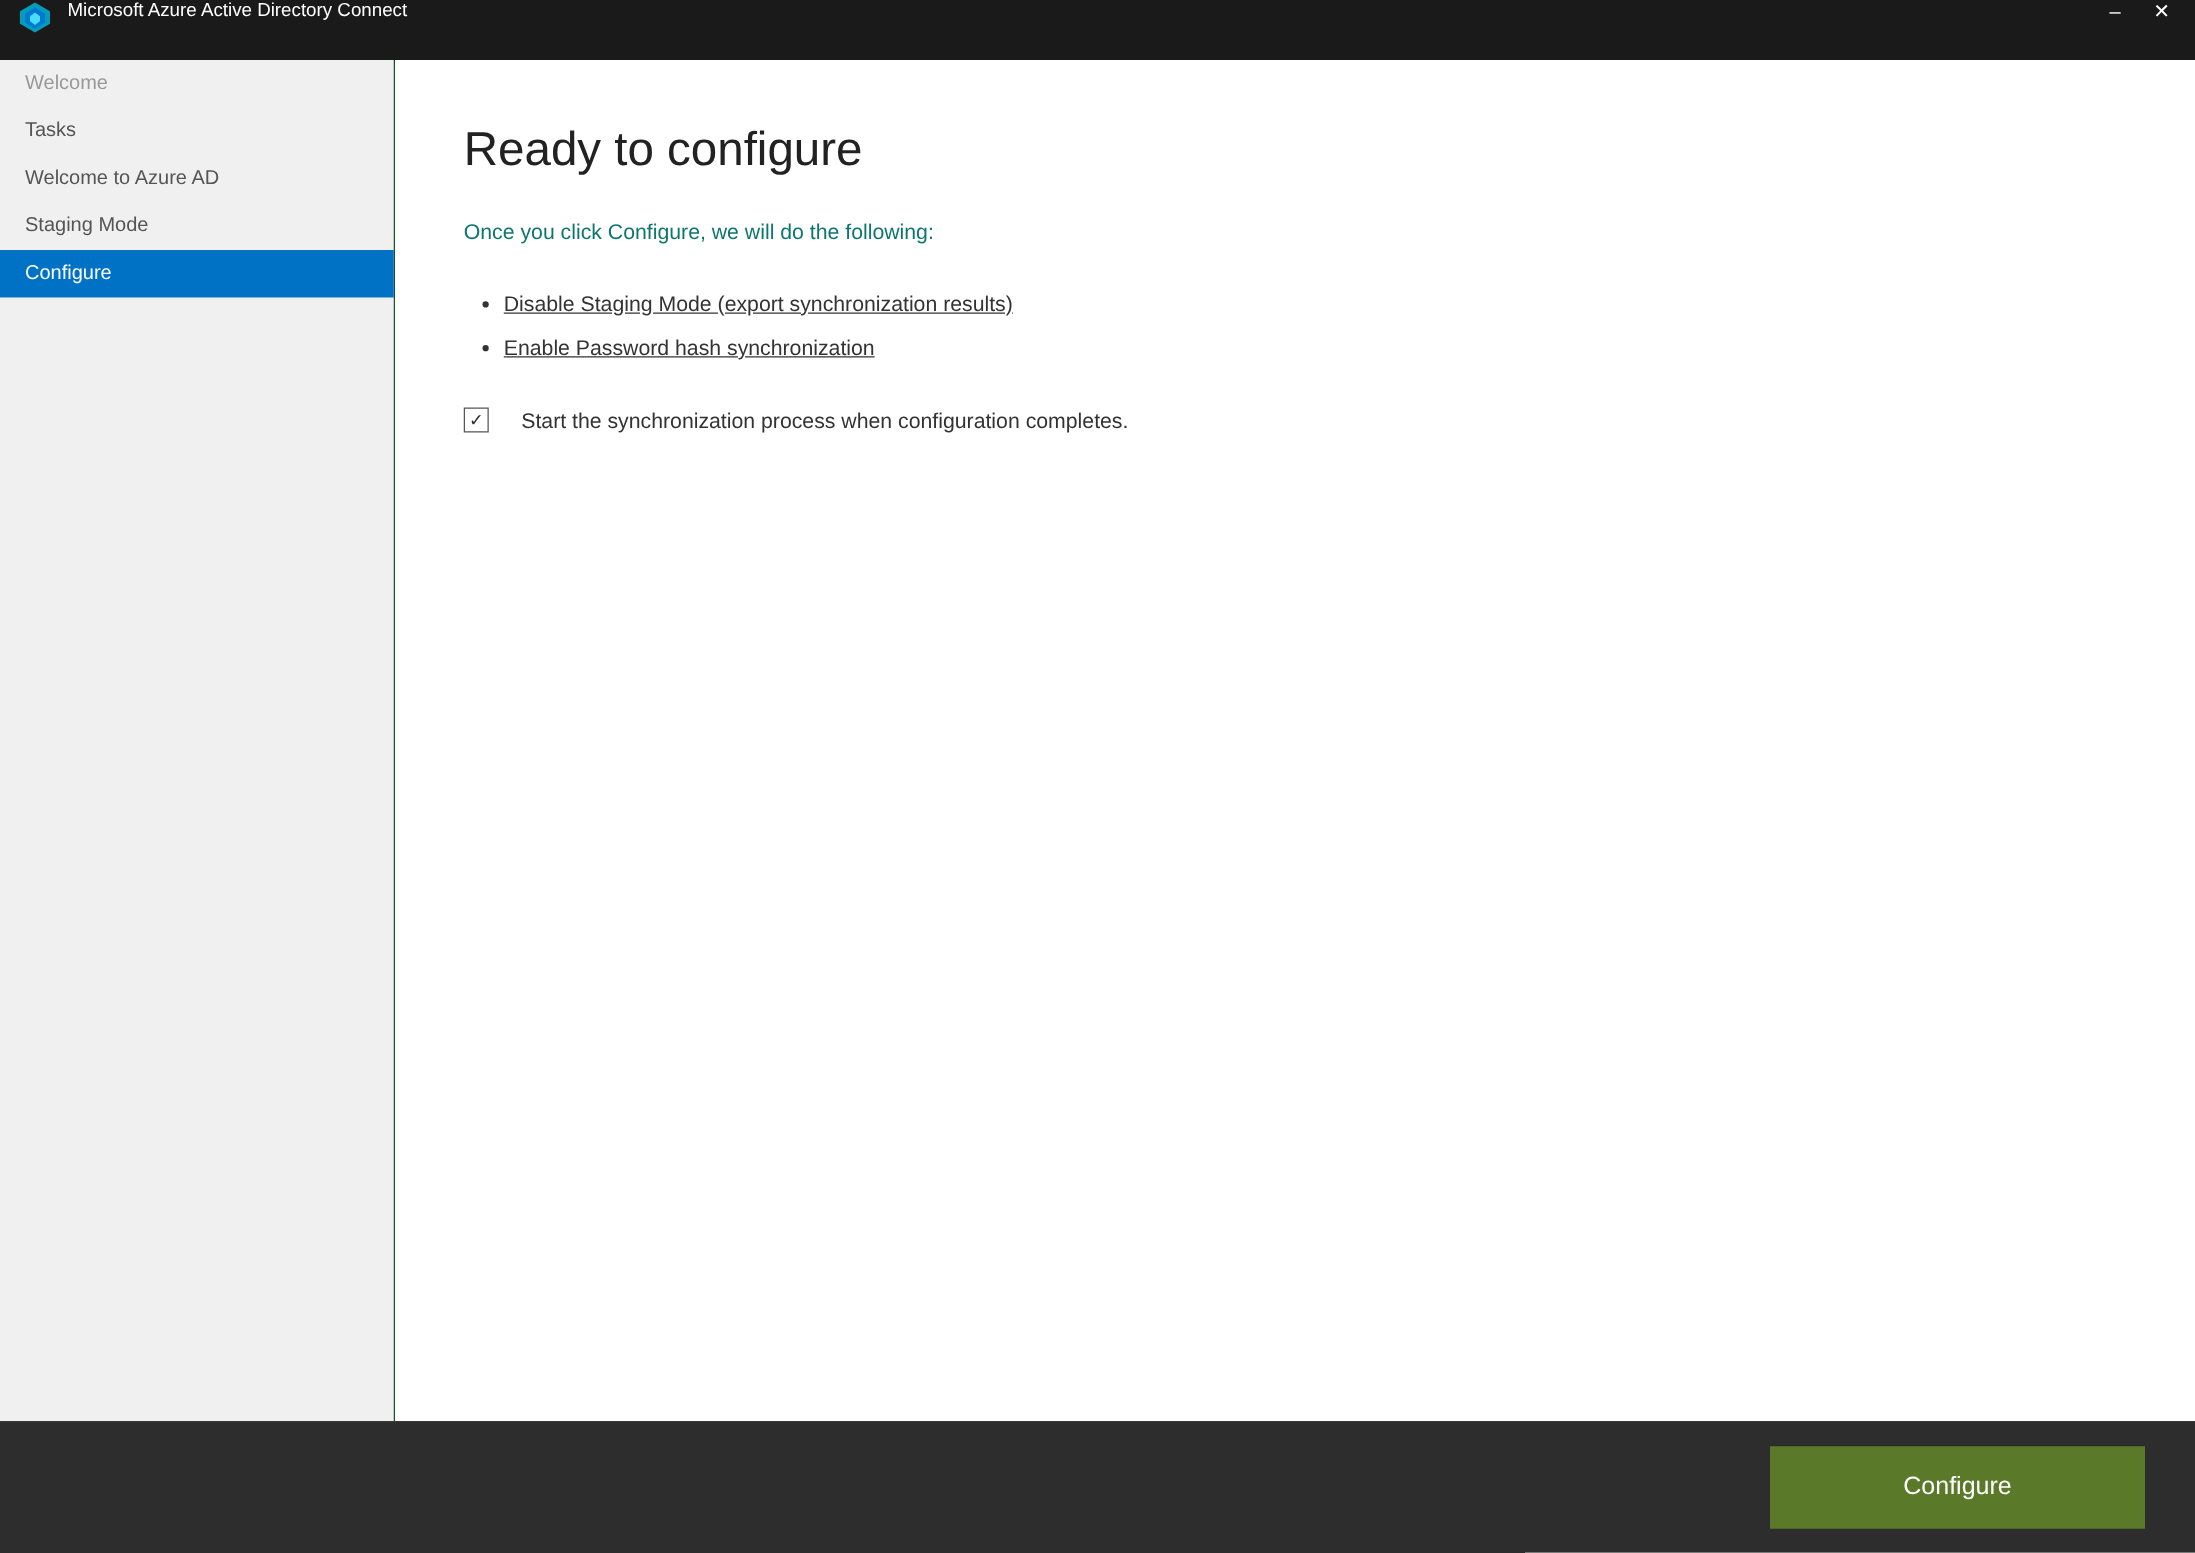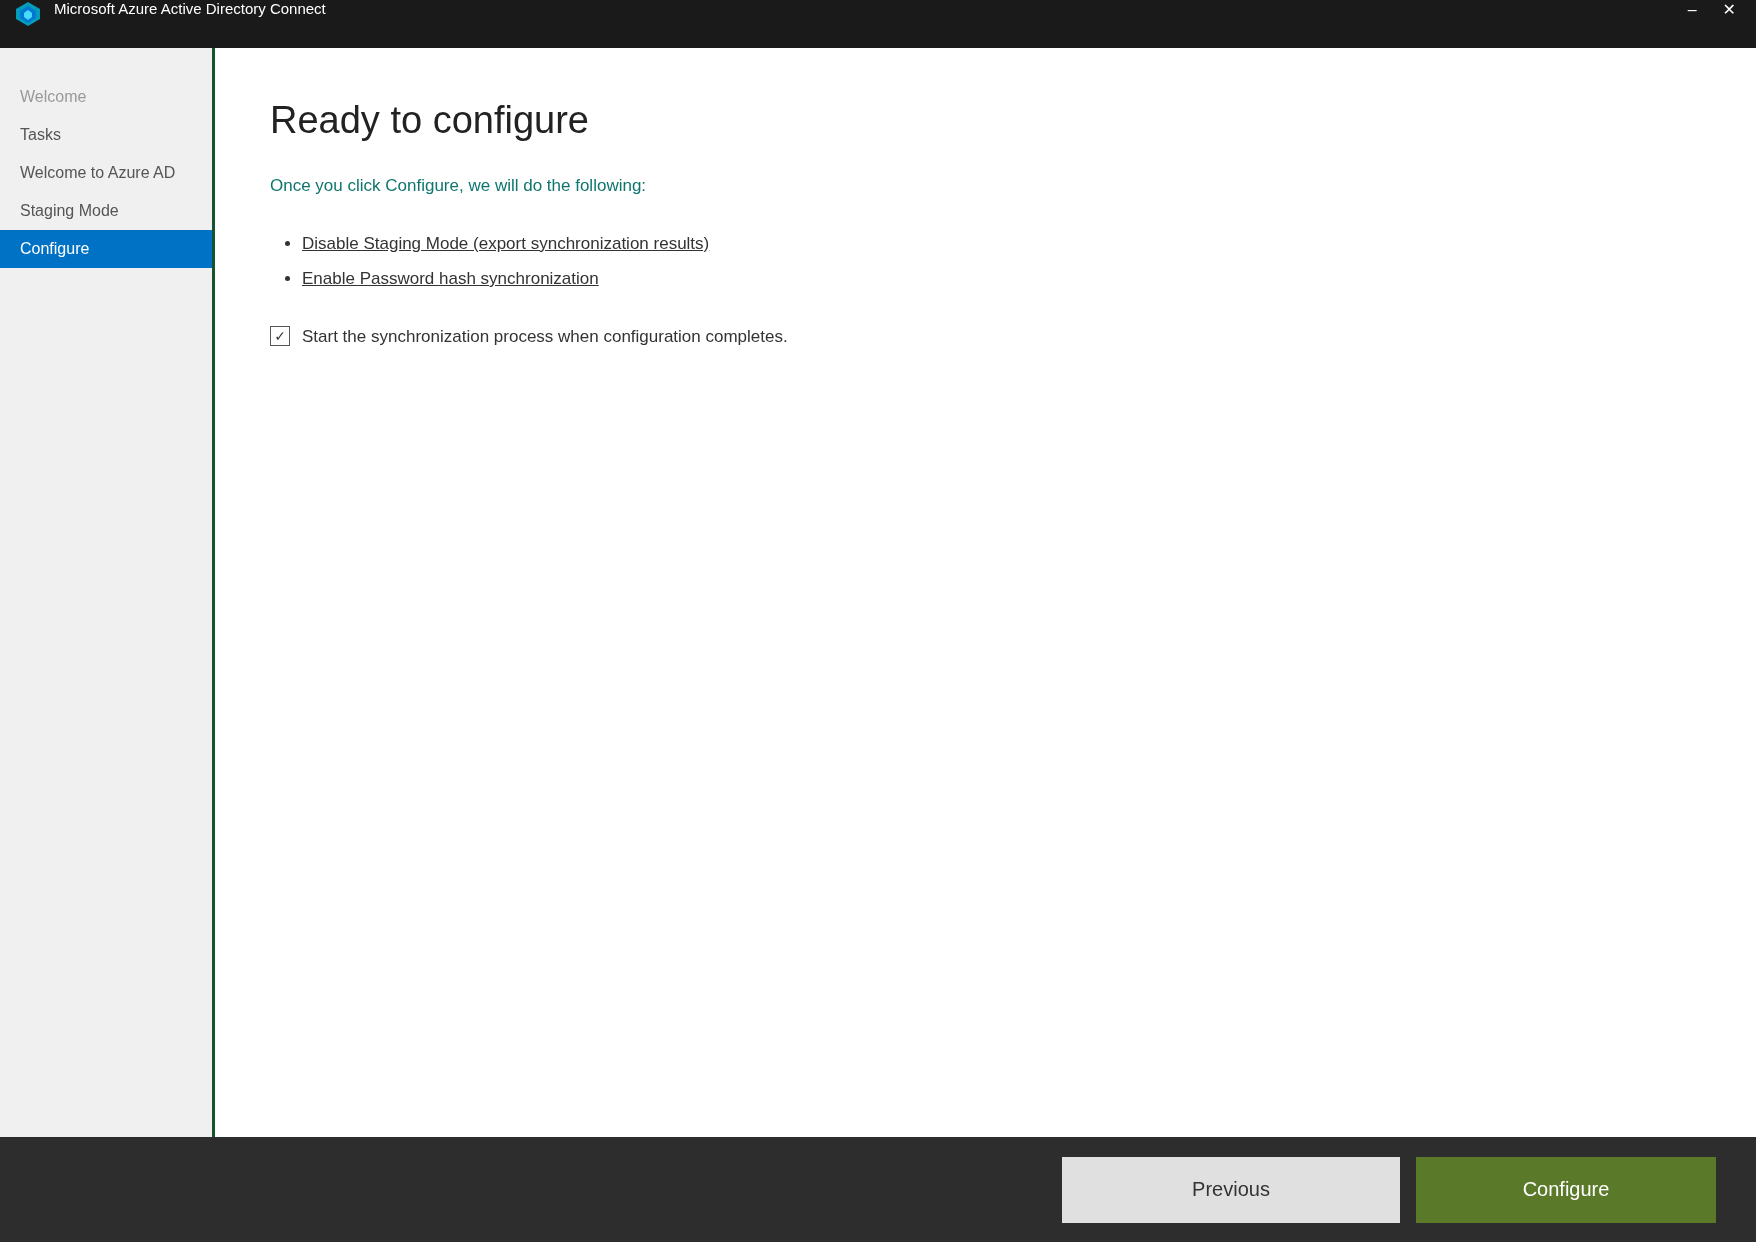--- a/index.html
+++ b/index.html
@@ -67,25 +67,24 @@
     .main-content {
       flex: 1;
       display: flex;
       flex-direction: row;
       background: #f0f0f0;
       overflow: hidden;
     }
 
     
     .sidebar {
-      width: 215px;
+      width: 316px;
       background: #f0f0f0;
-      padding-top: 30px;
-      flex-shrink: 0;
-      border-right: 3px solid #14532d;
+      flex-shrink: 0;
+      border-right: 1px solid #14532d;
     }
 
     .sidebar-item {
       padding: 10px 20px;
       font-size: 16px;
       color: #555555;
       cursor: pointer;
     }
 
     .sidebar-item.active {
@@ -129,21 +128,21 @@
       font-size: 17px;
       color: #333333;
       margin-bottom: 10px;
       line-height: 1.5;
       text-decoration: underline;
     }
 
     .checkbox-row {
       display: flex;
       align-items: flex-start;
-      gap: 12px;
+      gap: 26px;
       margin-top: 8px;
     }
 
     .checkbox-box {
       width: 20px;
       height: 20px;
       border: 1.5px solid #555;
       background: #fff;
       display: flex;
       align-items: center;
@@ -246,17 +245,16 @@
       </ul>
       <div class="checkbox-row">
         <div class="checkbox-box checked"></div>
         <span class="checkbox-label">Start the synchronization process when configuration completes.</span>
       </div>
     </div>
 
   </div>
 
   <div class="footer">
-    <button class="btn-previous">Previous</button>
     <button class="btn-configure">Configure</button>
   </div>
 
 </div>
 
 </body></html>

